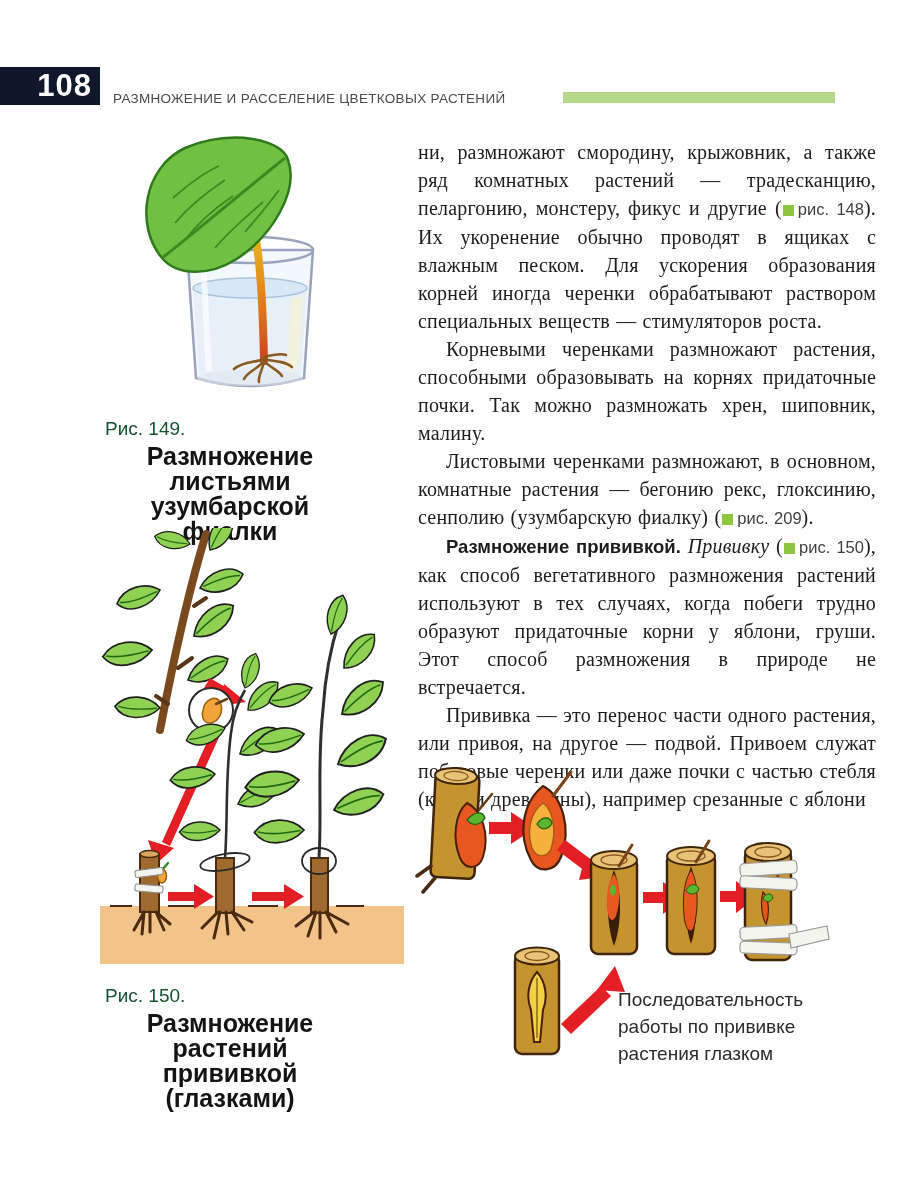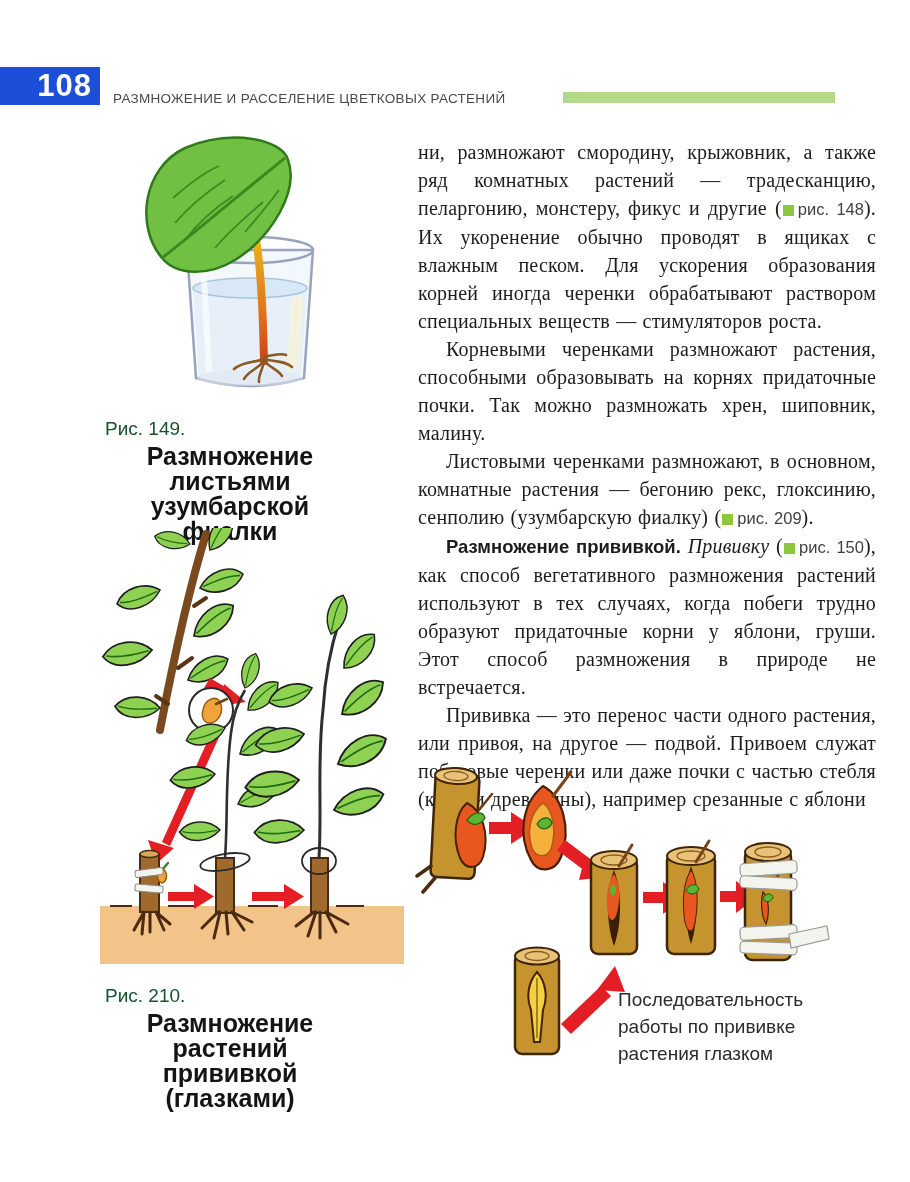--- a/index.html
+++ b/index.html
@@ -1,19 +1,19 @@
 <!DOCTYPE html>
 <html><head>
 <meta charset="utf-8">
 <style>
   html,body{margin:0;padding:0;background:#ffffff;}
   .page{position:relative;width:910px;height:1182px;background:#ffffff;overflow:hidden;
         font-family:"Liberation Sans",sans-serif;}
   
-  .pagenum{position:absolute;left:0;top:67px;width:100px;height:38px;background:#1d4ed8;
+  .pagenum{position:absolute;left:0;top:67px;width:100px;height:38px;background:#0f172a;
            color:#ffffff;font-weight:bold;font-size:31px;line-height:38px;text-align:right;
            padding-right:8px;box-sizing:border-box;letter-spacing:1px;}
   .running-head{position:absolute;left:113px;top:91px;font-size:13.5px;color:#4a4a4a;
                 letter-spacing:.3px;text-align:right;}
   .head-bar{position:absolute;left:563px;top:92px;width:272px;height:11px;background:#b5d98a;}
   
   .fig149{position:absolute;left:115px;top:128px;}
   .fig150{position:absolute;left:98px;top:528px;}
   .seqdiag{position:absolute;left:415px;top:758px;}
   .caption{position:absolute;width:250px;}
@@ -187,21 +187,21 @@
       <use href="#leaf" transform="translate(233,106) rotate(-60) scale(0.9)"></use>
       <rect x="213" y="330" width="17" height="55" fill="#a06a2e" stroke="#4a2a10" stroke-width="2"></rect>
       <ellipse cx="221" cy="333" rx="17" ry="13" fill="none" stroke="#2a2a2a" stroke-width="1.8"></ellipse>
       <g stroke="#4a2a10" stroke-width="3" fill="none" stroke-linecap="round">
         <path d="M216,384 l-18,14 M218,384 l-8,24 M222,384 l0,26 M228,384 l10,20 M228,384 l22,12"></path>
       </g>
     </g>
   </svg>
 
   <div class="caption cap150">
-    <div class="cap-label">Рис. 210.</div>
+    <div class="cap-label">Рис. 150.</div>
     <div class="cap-title">Размножение растений прививкой (глазками)</div>
   </div>
 
   <div class="article">
       <p class=""><span>ни, размножают смородину, крыжовник, а также ряд комнатных растений — традесканцию, пеларгонию, монстеру, фикус и другие (</span><span class="figref"><span class="refsq"></span><span>рис. 148</span></span><span>). Их укоренение обычно проводят в ящиках с влажным песком. Для ускорения образования корней иногда черенки обрабатывают раствором специальных веществ — стимуляторов роста.</span></p>
       <p class="indent"><span>Корневыми черенками размножают растения, способными образовывать на корнях придаточные почки. Так можно размножать хрен, шиповник, малину.</span></p>
       <p class="indent"><span>Листовыми черенками размножают, в основном, комнатные растения — бегонию рекс, глоксинию, сенполию (узумбарскую фиалку) (</span><span class="figref"><span class="refsq"></span><span>рис. 209</span></span><span>).</span></p>
       <p class="indent"><span class="bold-head">Размножение прививкой.</span><span class="ital"> Прививку</span><span> (</span><span class="figref"><span class="refsq"></span><span>рис. 150</span></span><span>), как способ вегетативного размножения растений используют в тех случаях, когда побеги трудно образуют придаточные корни у яблони, груши. Этот способ размножения в природе не встречается.</span></p>
       <p class="indent"><span>Прививка — это перенос части одного растения, или привоя, на другое — подвой. Привоем служат побеговые черенки или даже почки с частью стебля (коры и древесины), например срезанные с яблони</span></p>
     </div>

